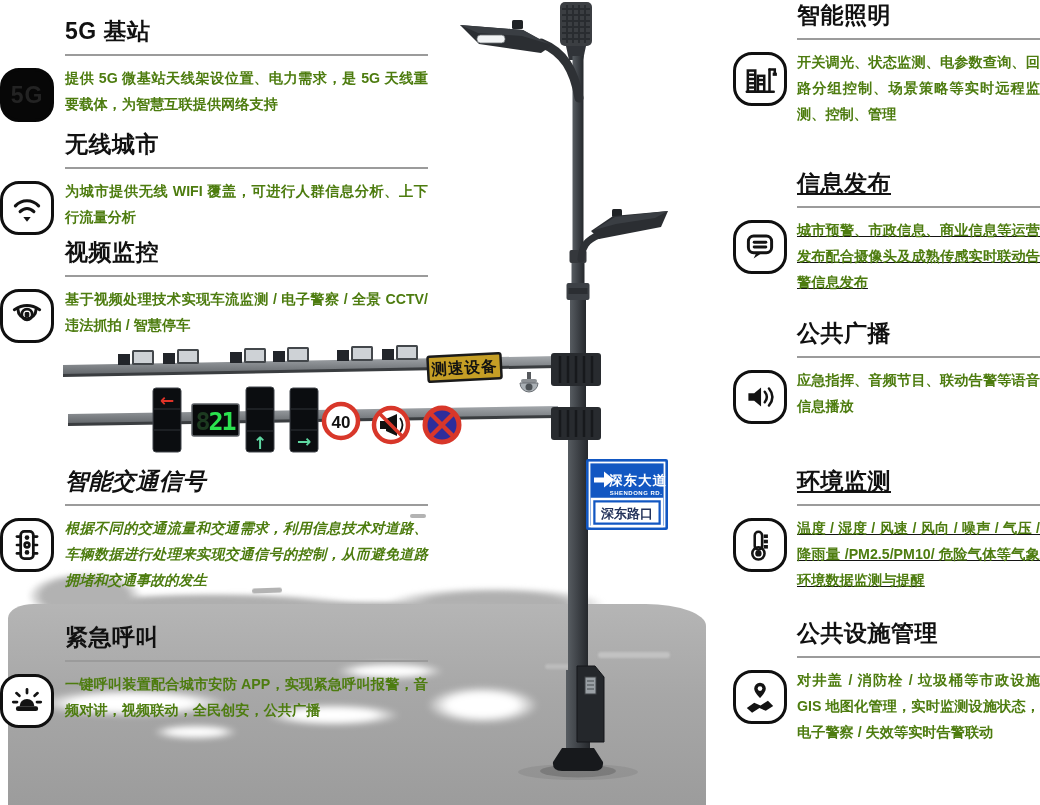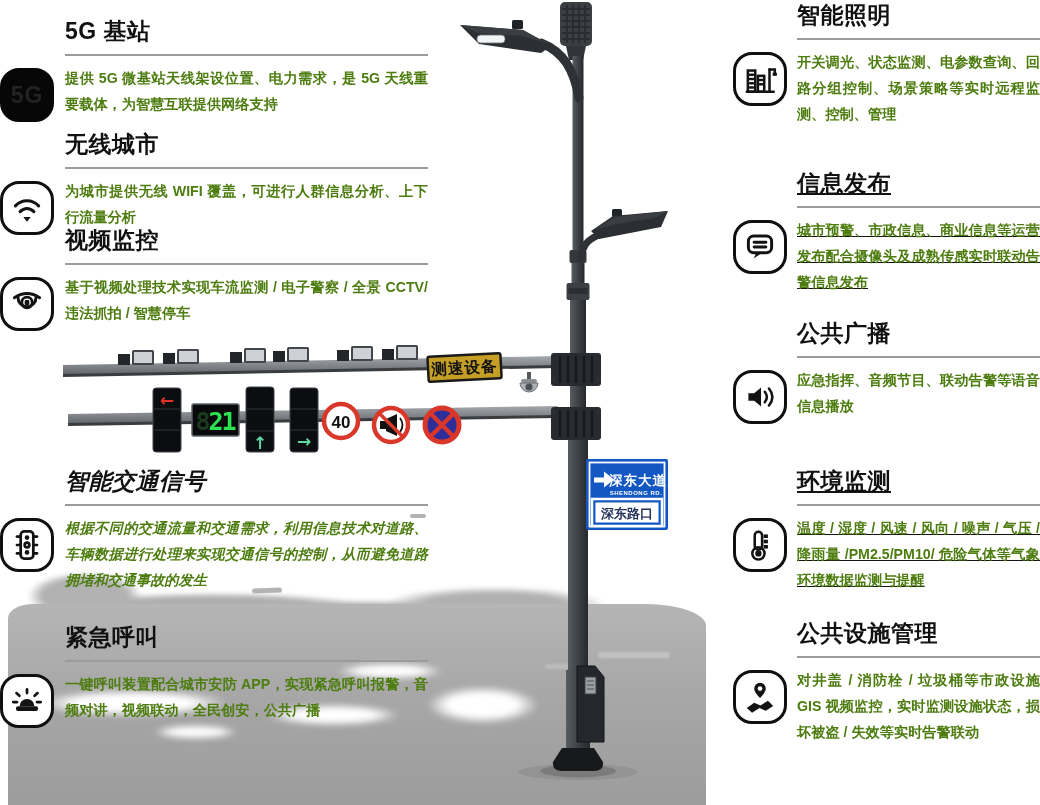--- a/index.html
+++ b/index.html
@@ -297,21 +297,21 @@
       <polygon points="14.5,26.5 21.5,26.5 18,31" fill="#131313" stroke="none"></polygon>
     </svg>
   </div>
   <div class="sec-content">
     <div class="sec-title">无线城市</div>
     <div class="sec-divider"></div>
     <div class="sec-body">为城市提供无线 WIFI 覆盖，可进行人群信息分析、上下行流量分析</div>
   </div>
 </div>
 
-<div class="section sec-left" style="top:227px;">
+<div class="section sec-left" style="top:239px;">
   <div class="icon-box">
     <svg width="38" height="38" viewBox="0 0 36 36" fill="none" stroke="#131313" stroke-width="2.8" stroke-linecap="round">
       <path d="M6,12 Q18,4 30,12"></path>
       <path d="M9.5,12 a8.5,8.5 0 0 0 17,0"></path>
       <circle cx="18" cy="16.5" r="5"></circle>
       <rect x="15.8" y="14.2" width="4.4" height="5" rx="1.4" fill="#131313" stroke="none"></rect>
     </svg>
   </div>
   <div class="sec-content">
     <div class="sec-title">视频监控</div>
@@ -438,15 +438,15 @@
   <div class="icon-box">
     <svg width="38" height="38" viewBox="0 0 36 36" fill="none" stroke="#131313" stroke-width="2.2" stroke-linecap="round" stroke-linejoin="round">
       <path d="M18,4.5 a5.5,5.5 0 0 1 5.5,5.5 c0,3.8 -5.5,9 -5.5,9 c0,0 -5.5,-5.2 -5.5,-9 a5.5,5.5 0 0 1 5.5,-5.5 z" fill="#131313" stroke="none"></path>
       <circle cx="18" cy="10" r="2.2" fill="#ffffff" stroke="none"></circle>
       <path d="M5.5,28.5 l7,-5 6,2.5 7,-4.5 5,5 -7,4.5 -6,-2.5 -7,4.5 z" fill="#131313" stroke="none"></path>
     </svg>
   </div>
   <div class="sec-content">
     <div class="sec-title">公共设施管理</div>
     <div class="sec-divider"></div>
-    <div class="sec-body">对井盖 / 消防栓 / 垃圾桶等市政设施 GIS 视频监控，实时监测设施状态，损坏被盗 / 失效等实时告警联动</div>
+    <div class="sec-body">对井盖 / 消防栓 / 垃圾桶等市政设施 GIS 地图化管理，实时监测设施状态，电子警察 / 失效等实时告警联动</div>
   </div>
 </div>
 
 </body></html>

